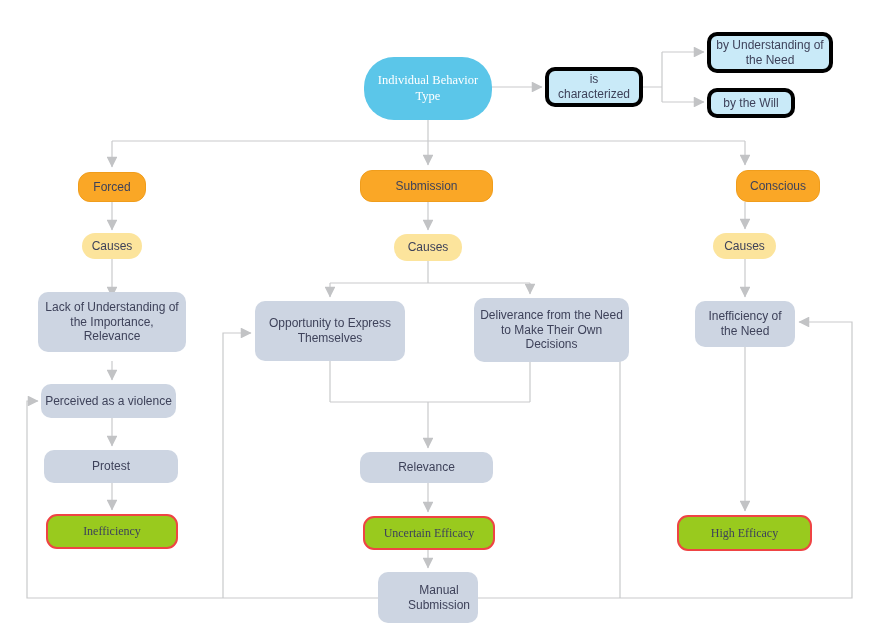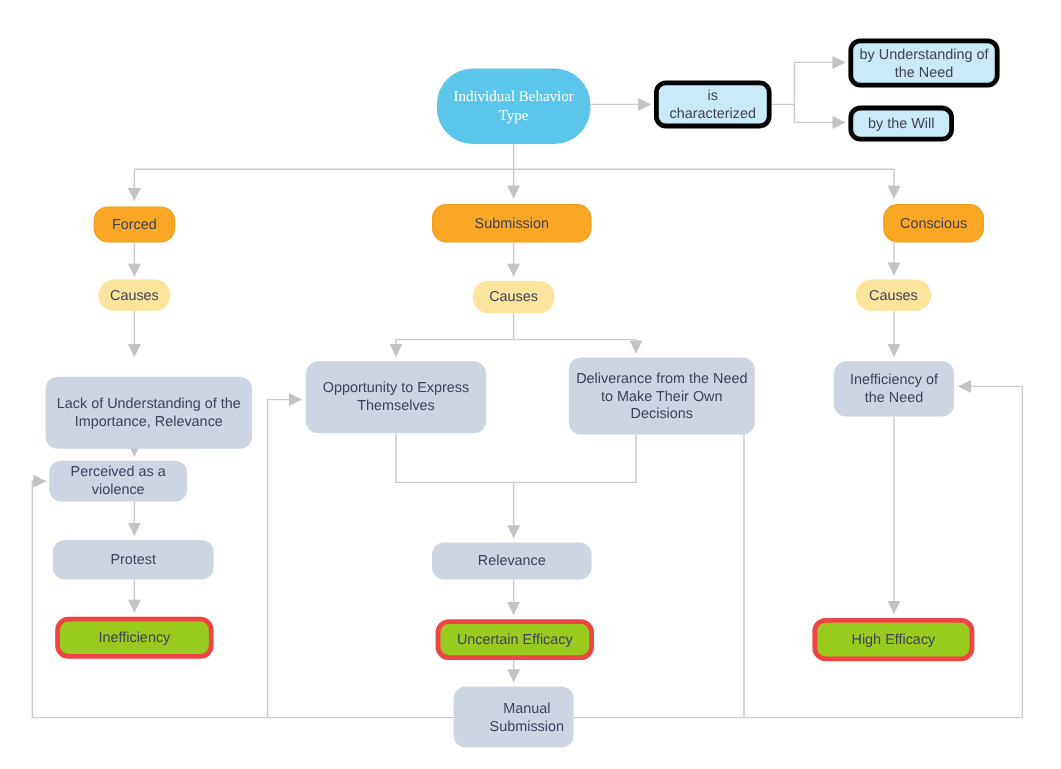--- a/index.html
+++ b/index.html
@@ -53,21 +53,22 @@
     background:var(--light-yellow);
     border-radius:13px;
   }
   .steel{
     background:var(--steel);
     border-radius:10px;
   }
   .green{
     background:var(--green);
     border-radius:11px;
-    border:4px solid #ef4444;
+    border:2px solid #ef4444;
+    font-family:Liberation Serif, serif;
   }
 </style>
 </head>
 <body>
 
 <div id="canvas">
 
   <svg id="wires" width="884" height="641" viewBox="0 0 884 641" fill="none" stroke="#C9CACB" stroke-width="1.2">
     <defs>
       <marker id="arw" viewBox="0 0 10 10" refX="9.5" refY="5" markerWidth="10" markerHeight="9" orient="auto">
@@ -120,23 +121,23 @@
   <div class="node orange" style="left:360px;top:170px;width:133px;height:32px;">Submission</div>
 
   <div class="node orange" style="left:736px;top:170px;width:84px;height:32px;">Conscious</div>
 
   <div class="node yellow" style="left:82px;top:233px;width:60px;height:26px;">Causes</div>
 
   <div class="node yellow" style="left:394px;top:234px;width:68px;height:27px;">Causes</div>
 
   <div class="node yellow" style="left:713px;top:233px;width:63px;height:26px;">Causes</div>
 
-  <div class="node steel" style="left:38px;top:314px;width:172px;height:60px;">Lack of Understanding of the Importance, Relevance</div>
+  <div class="node steel" style="left:38px;top:292px;width:148px;height:60px;">Lack of Understanding of the Importance, Relevance</div>
 
-  <div class="node steel" style="left:41px;top:384px;width:115px;height:34px;">Perceived as a violence</div>
+  <div class="node steel" style="left:41px;top:384px;width:135px;height:34px;">Perceived as a violence</div>
 
   <div class="node steel" style="left:44px;top:450px;width:134px;height:33px;">Protest</div>
 
   <div class="node green" style="left:46px;top:514px;width:132px;height:35px;">Inefficiency</div>
 
   <div class="node steel" style="left:255px;top:301px;width:150px;height:60px;">Opportunity to Express Themselves</div>
 
   <div class="node steel" style="left:453px;top:298px;width:155px;height:64px;margin-left:21px;">Deliverance from the Need to Make Their Own Decisions</div>
 
   <div class="node steel" style="left:360px;top:452px;width:133px;height:31px;">Relevance</div>

